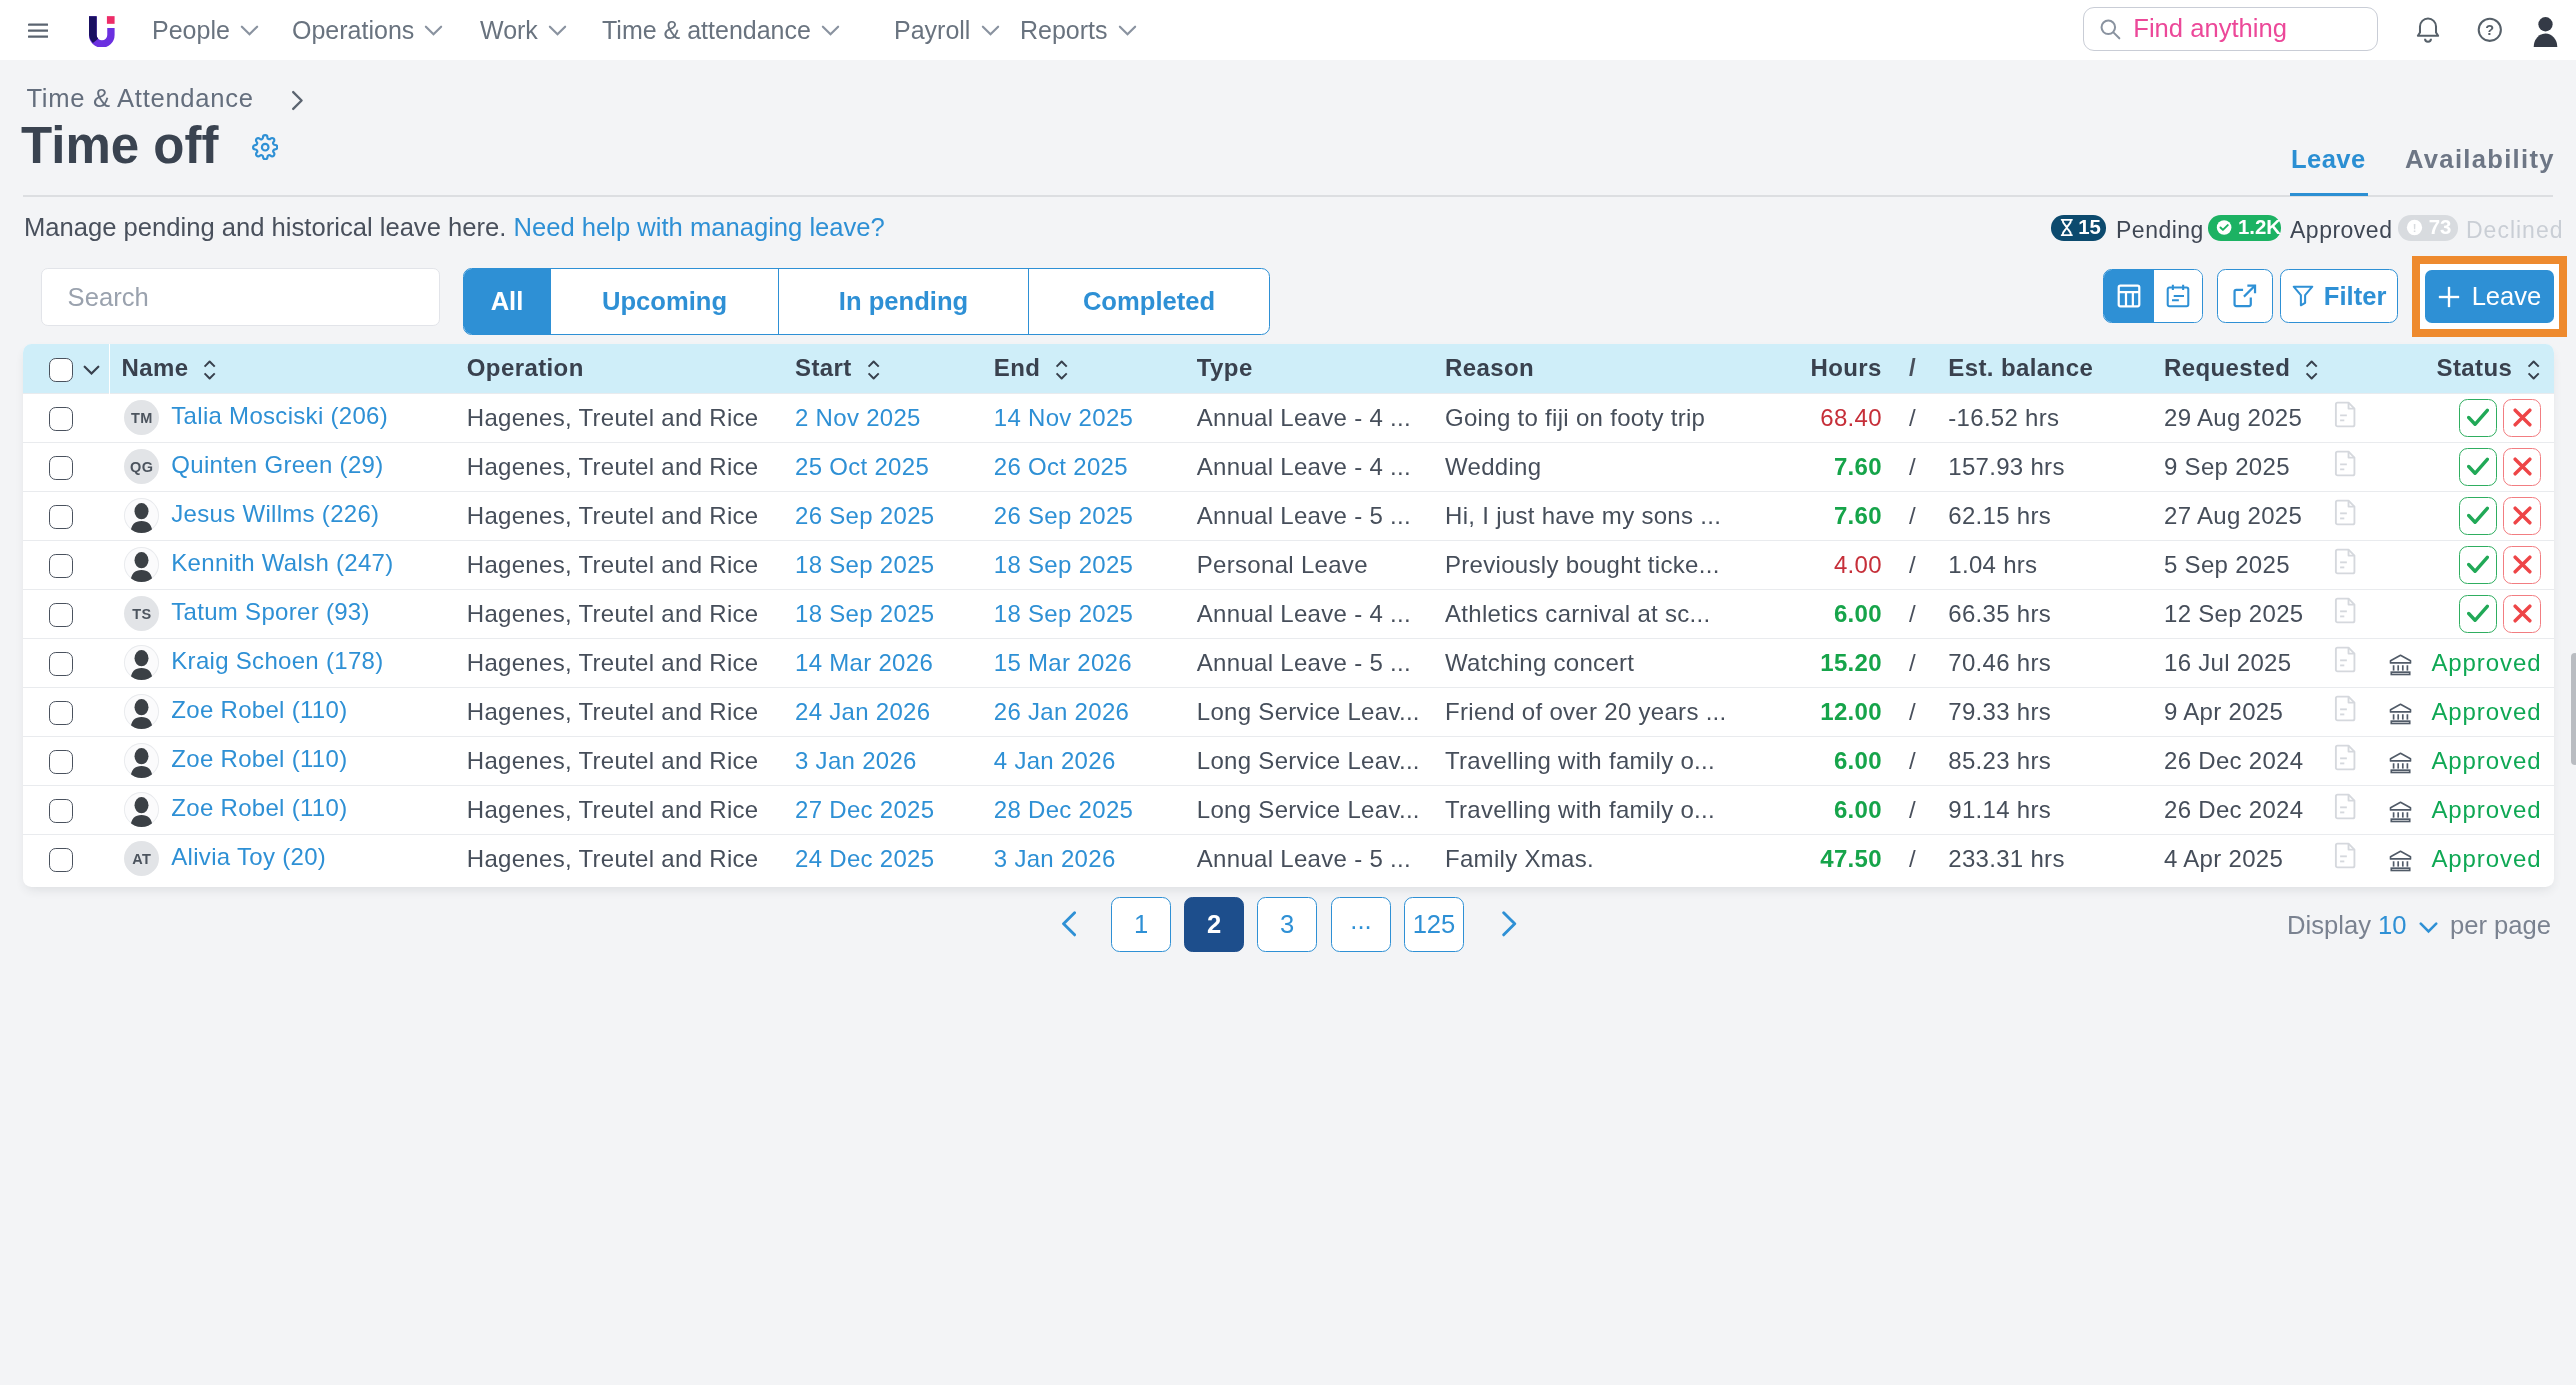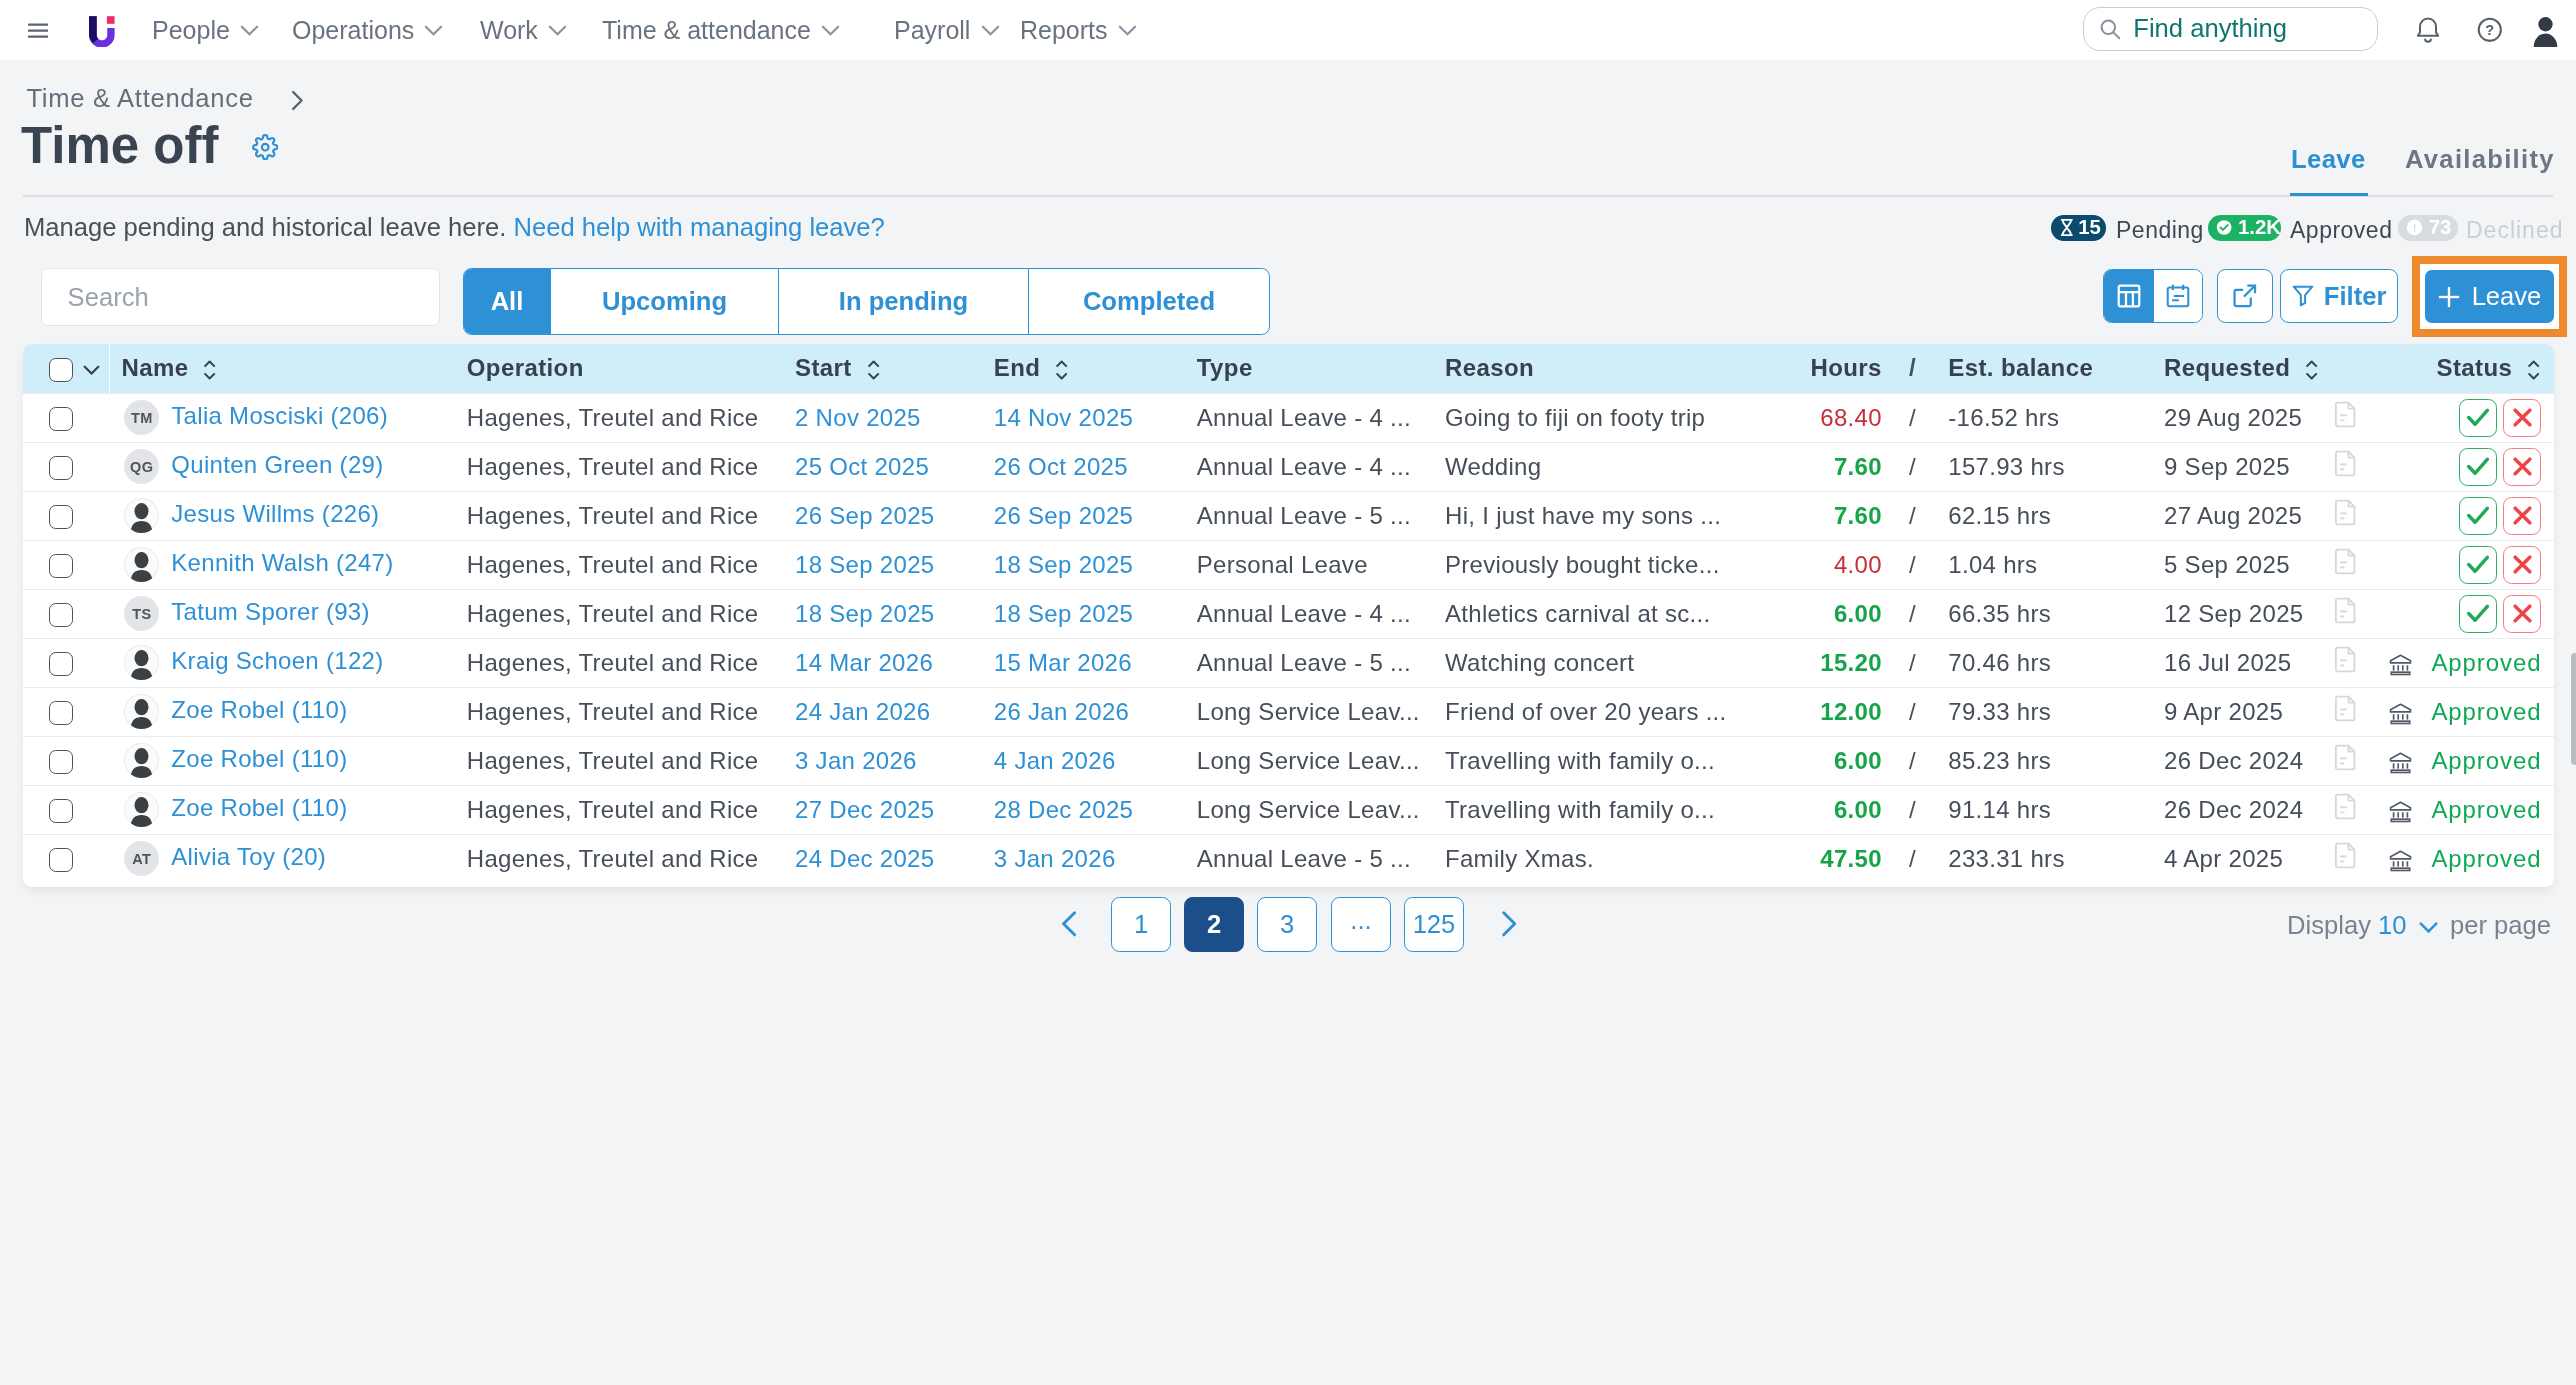--- a/index.html
+++ b/index.html
@@ -83,21 +83,21 @@
       </svg></div>
   <div class="navitem" style="left:602px">Time &amp; attendance <svg width="19" height="11" viewBox="0 0 22 13" fill="none">
         <path d="M2 2 L11 11 L20 2" stroke="#8a93a0" stroke-width="2.6" stroke-linecap="round"></path>
       </svg></div>
   <div class="navitem" style="left:894px">Payroll <svg width="19" height="11" viewBox="0 0 22 13" fill="none">
         <path d="M2 2 L11 11 L20 2" stroke="#8a93a0" stroke-width="2.6" stroke-linecap="round"></path>
       </svg></div>
   <div class="navitem" style="left:1020px">Reports <svg width="19" height="11" viewBox="0 0 22 13" fill="none">
         <path d="M2 2 L11 11 L20 2" stroke="#8a93a0" stroke-width="2.6" stroke-linecap="round"></path>
       </svg></div>
-  <div class="abs" style="left:2083px;top:6.8px;width:295px;height:44px;border:1.7px solid #c9cdd6;border-radius:17px;display:flex;align-items:center;color:#0f766e;font-size:25.6px;">
+  <div class="abs" style="left:2083px;top:6.8px;width:295px;height:44px;border:1.7px solid #c9cdd6;border-radius:11px;display:flex;align-items:center;color:#ec4899;font-size:25.6px;">
     <svg style="margin:0 12px 0 15.3px" width="22" height="22" viewBox="0 0 26 26" fill="none">
         <circle cx="11" cy="11" r="8" stroke="#8a93a0" stroke-width="2.4"></circle>
         <line x1="17" y1="17" x2="24" y2="24" stroke="#8a93a0" stroke-width="2.4" stroke-linecap="round"></line>
       </svg>
     Find anything
   </div>
   <svg class="abs" style="left:2416px;top:16px" width="24" height="27" viewBox="0 0 28 32" fill="none">
       <path d="M14 3 a9.5 9.5 0 0 1 9.5 9.5 v7 l2.5 4 h-24 l2.5 -4 v-7 A9.5 9.5 0 0 1 14 3 z" stroke="#566069" stroke-width="2.4" stroke-linejoin="round"></path>
       <path d="M10.5 27 a3.5 3.5 0 0 0 7 0" stroke="#566069" stroke-width="2.4"></path>
     </svg>
@@ -386,21 +386,21 @@
               </svg>
             </span></td>
         </tr>
 <tr>
           <td class="c-check"><span class="cb" style="margin-left:25.6px;"></span></td>
           <td class="c-name" style="padding-left:15.3px;"><span class="avatar" style="overflow:hidden;position:relative;background:#fbfbfc;box-shadow:inset 0 0 0 0.9px #e8eaed;">
               <svg width="35" height="35" viewBox="0 0 41 41">
                 <ellipse cx="20.5" cy="15.5" rx="8.2" ry="9.5" fill="#3b4045"></ellipse>
                 <path d="M7.5 41 c0.5 -10 5.5 -14.2 13 -14.2 s12.5 4.2 13 14.2 z" fill="#3b4045"></path>
               </svg>
-            </span><span class="nm">Kraig Schoen (122)</span></td>
+            </span><span class="nm">Kraig Schoen (178)</span></td>
           <td class="c-op pl15">Hagenes, Treutel and Rice</td>
           <td class="c-start pl14 nm">14 Mar 2026</td>
           <td class="c-end pl15 nm">15 Mar 2026</td>
           <td class="c-type pl15">Annual Leave - 5 ...</td>
           <td class="c-reason pl14">Watching concert</td>
           <td class="c-hours green">15.20</td>
           <td class="c-slash">/</td>
           <td class="c-est">70.46 hrs</td>
           <td class="c-req">16 Jul 2025</td>
           <td class="c-doc"><svg width="24" height="27" viewBox="0 0 28 32" fill="none">

